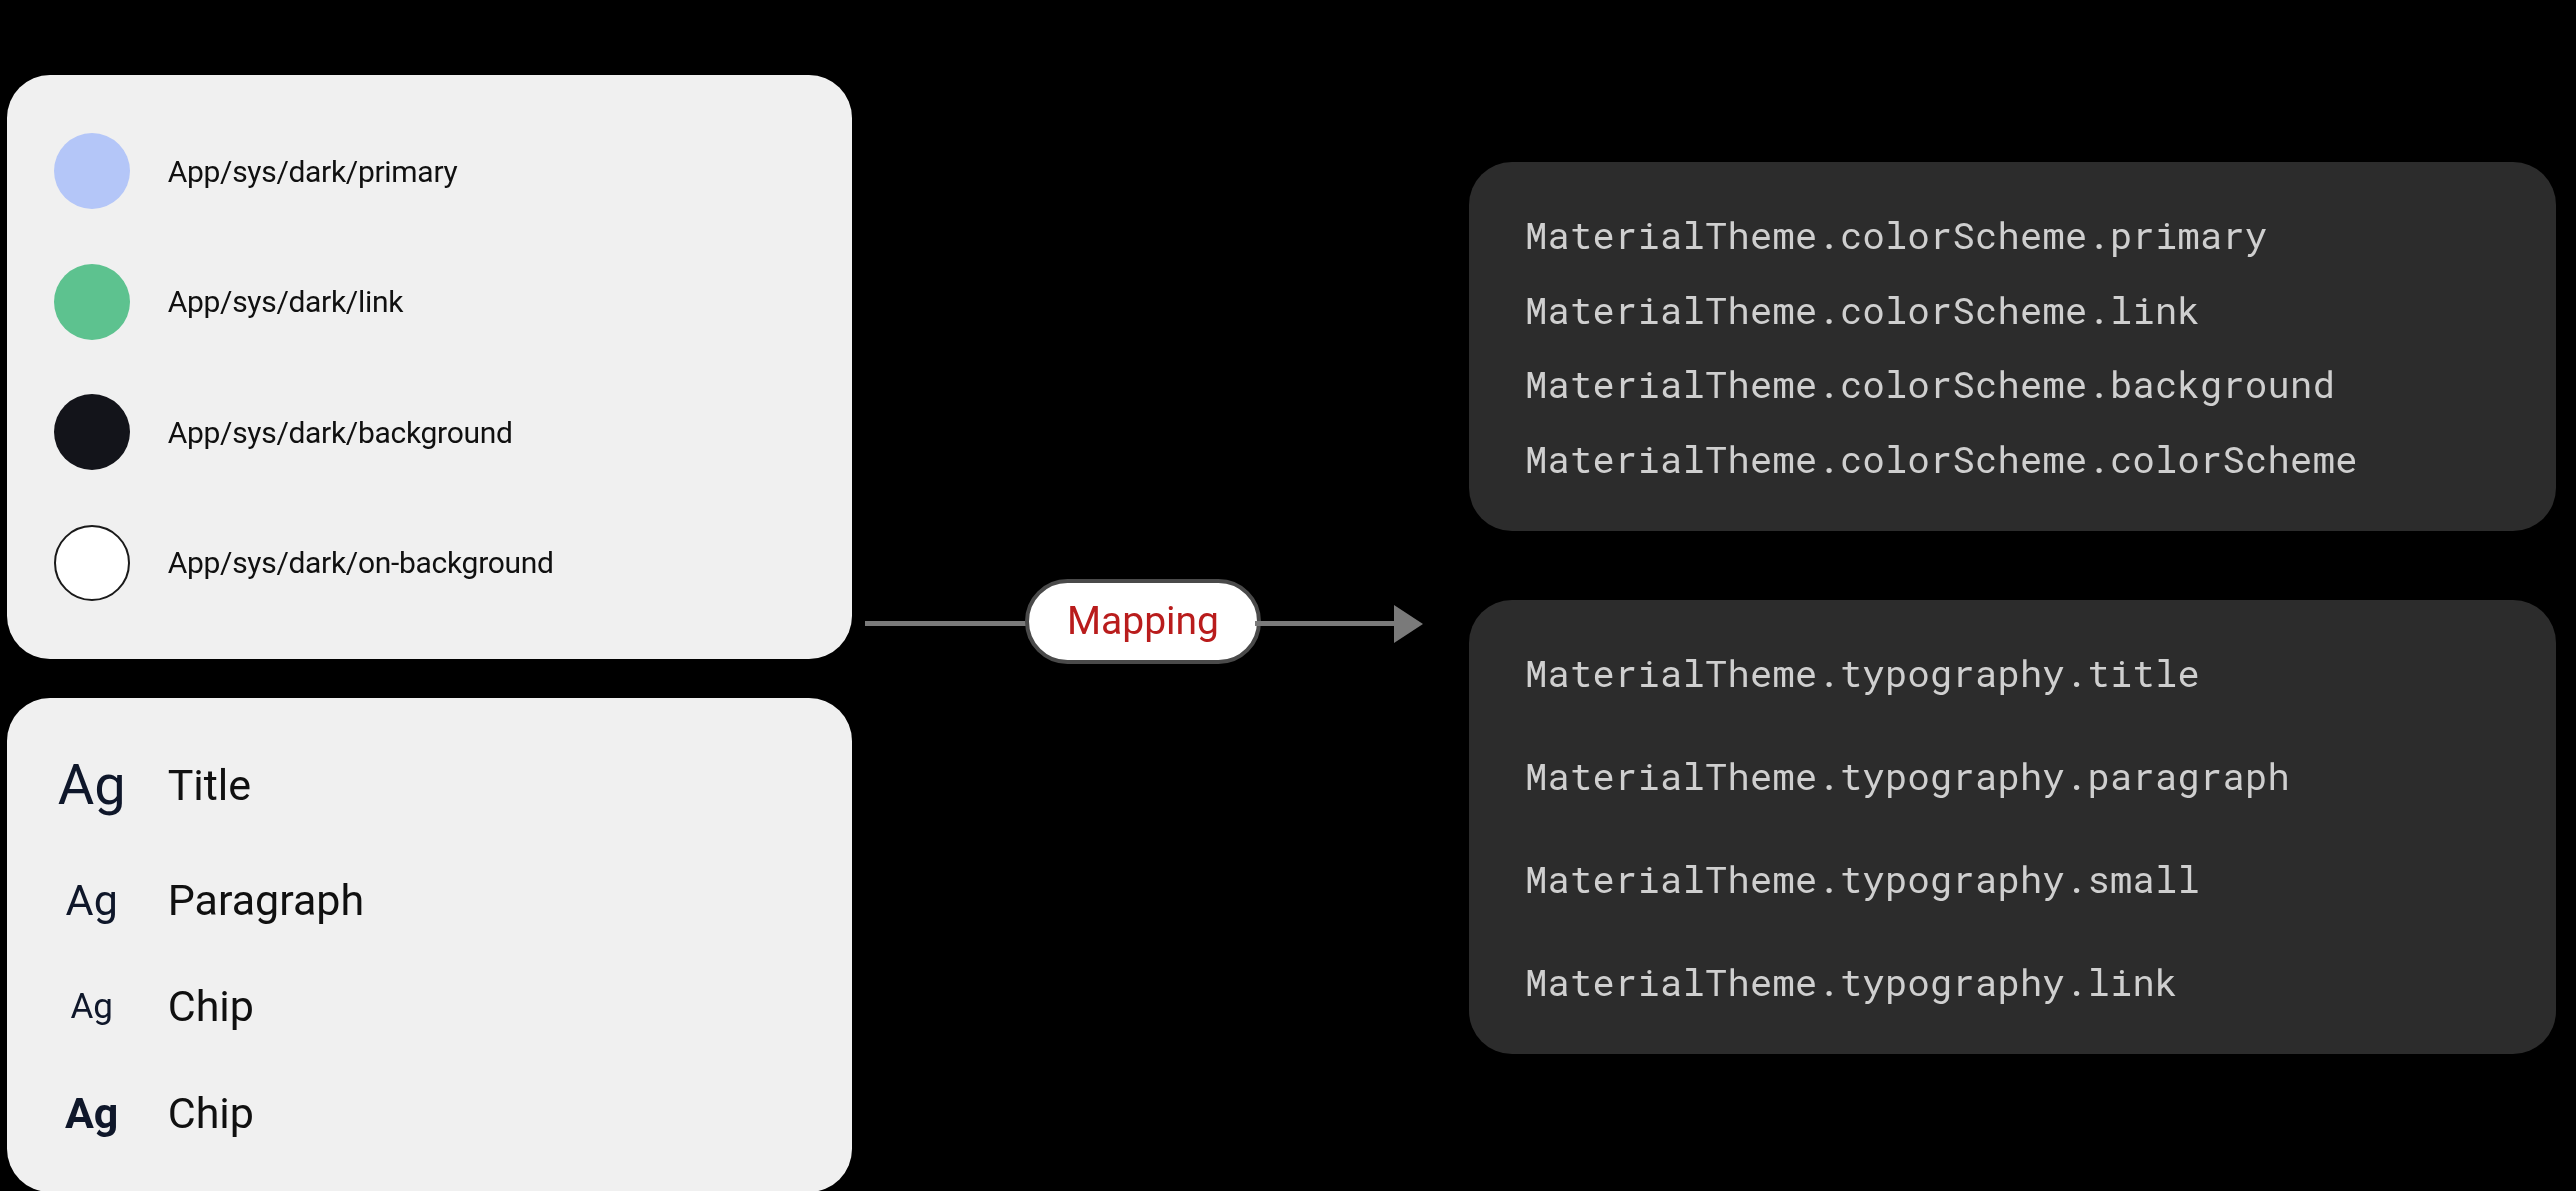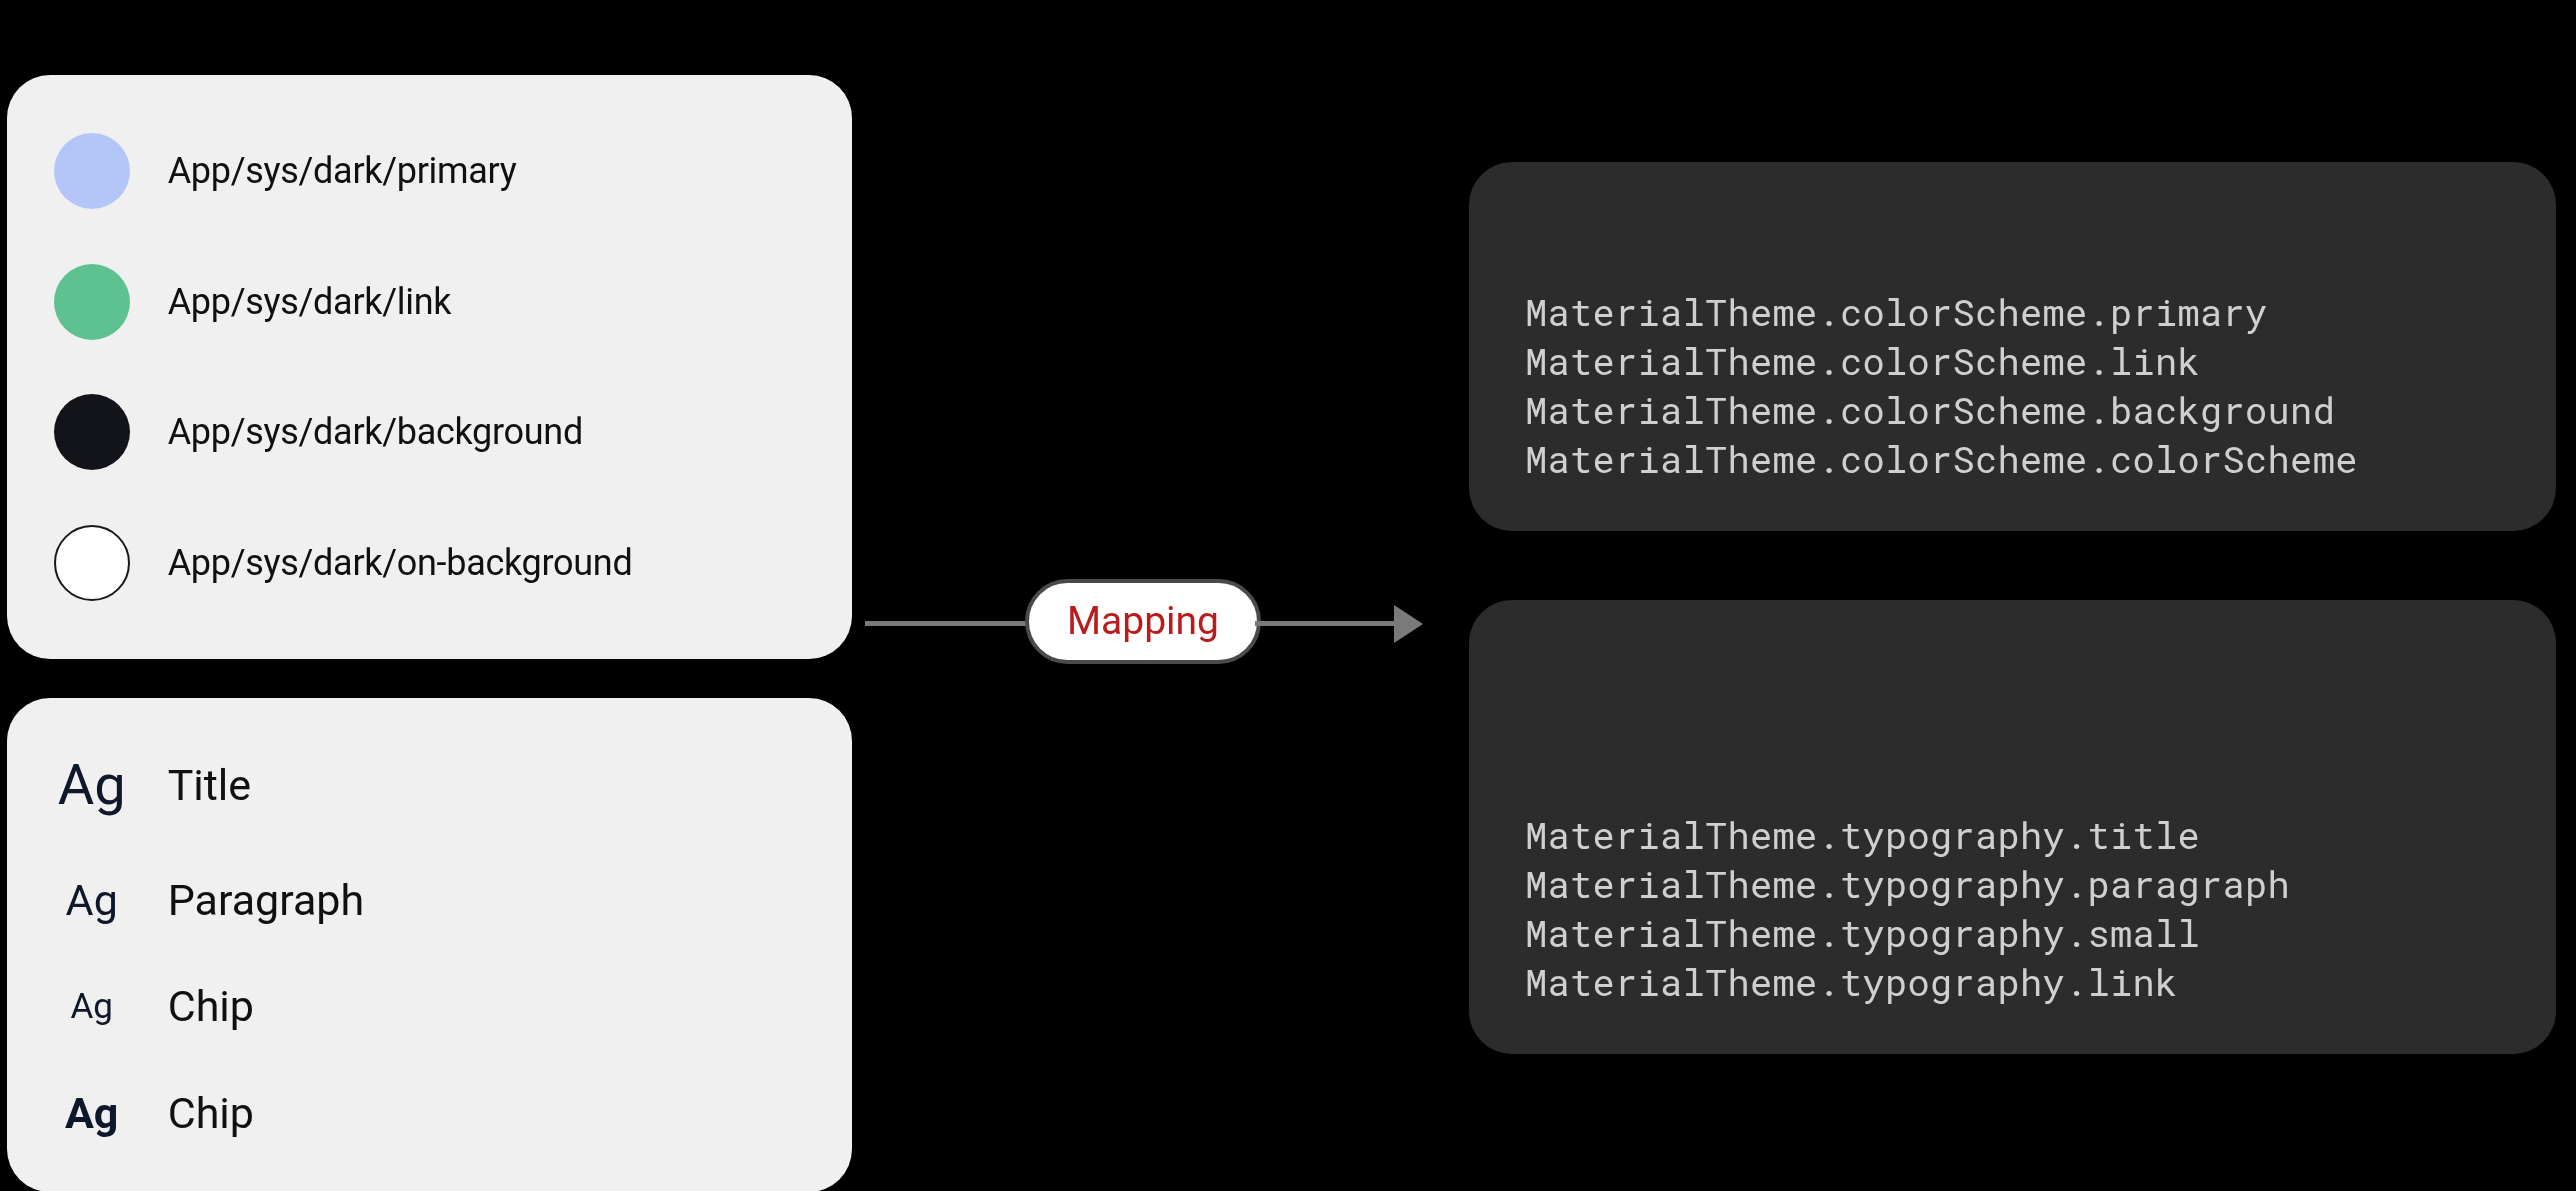--- a/index.html
+++ b/index.html
@@ -52,21 +52,21 @@
   .swatch {
     width: 76px;
     height: 76px;
     border-radius: 50%;
     flex-shrink: 0;
   }
   .swatch-border {
     border: 2.7px solid #1a1a1a;
   }
   .label {
-    font-size: 36px;
+    font-size: 30px;
     color: #101010;
     font-weight: 400;
     letter-spacing: -0.3px;
   }
   
   .ag-sample {
     width: 76px;
     flex-shrink: 0;
     text-align: center;
     color: #0f172a;
@@ -135,21 +135,21 @@
   }
 
   
   .code-card {
     position: absolute;
     background: #2c2c2c;
     border-radius: 43px;
     padding: 48px 56px;
     display: flex;
     flex-direction: column;
-    justify-content: flex-end;
+    justify-content: space-between;
   }
   .code-card-colors {
     left: 1469px;
     top: 162px;
     width: 1087px;
     height: 369px;
   }
   .code-card-typo {
     left: 1469px;
     top: 600px;

